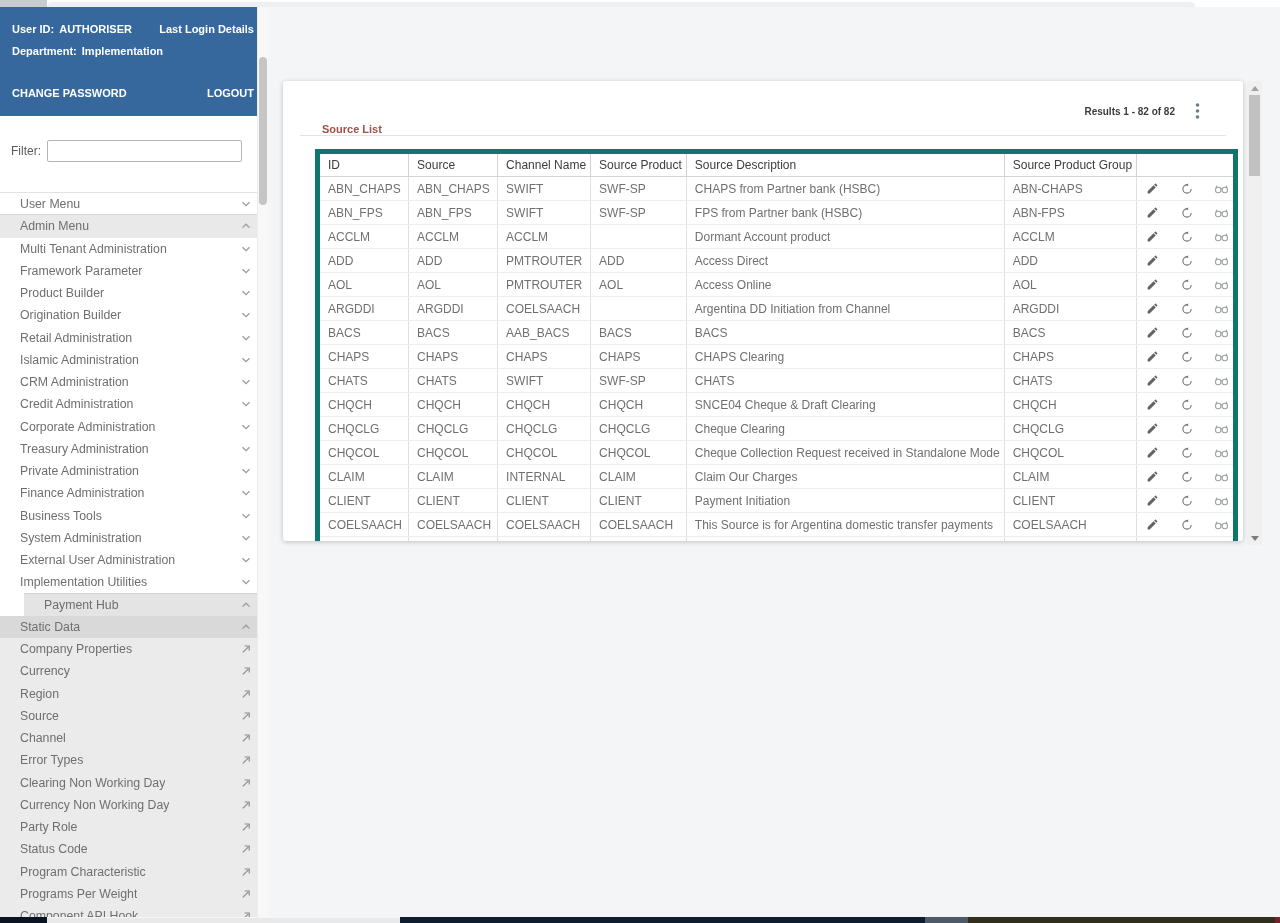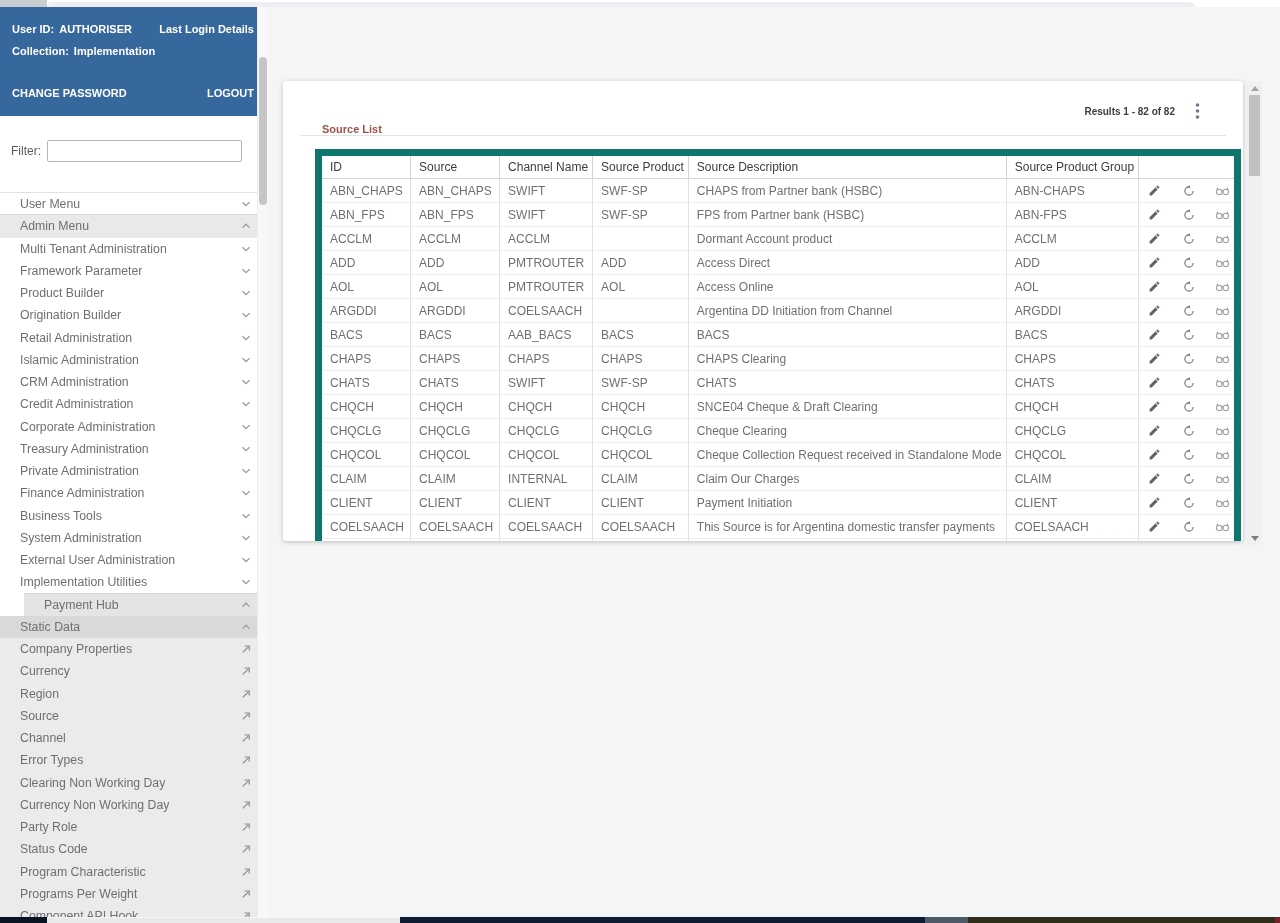--- a/index.html
+++ b/index.html
@@ -45,21 +45,21 @@
   
   .card{position:absolute;left:283px;top:81px;width:960px;height:460px;background:#fff;
         border-radius:3px;box-shadow:0 1px 5px rgba(0,0,0,.22);overflow:hidden;z-index:1;}
   .card-title{position:absolute;left:39px;top:33px;font-size:11px;font-weight:bold;color:#a0524a;}
   .card-head-right{position:absolute;top:22px;right:42px;display:flex;align-items:center;gap:18px;}
   .results-text{font-size:10px;font-weight:bold;color:#3c3c3c;white-space:nowrap;}
   .kebab{width:8px;height:16px;display:flex;align-items:center;justify-content:center;cursor:pointer;}
   .divider{position:absolute;left:17px;right:17px;top:54px;border-top:1px solid #e3e3e3;}
 
   table.src{position:absolute;left:32px;top:68px;border-collapse:collapse;table-layout:fixed;
-            font-size:12px;background:#fff;border:7px solid #0f766e;}
+            font-size:12px;background:#fff;border:5px solid #0f766e;}
   col.c1{width:82px;}col.c2{width:80px;}col.c3{width:80px;}col.c4{width:83px;}
   col.c5{width:288px;}col.c6{width:114px;}col.c7{width:99px;}
   table.src th{height:22px;border:1px solid #d3d3d3;color:#3d3d3d;font-weight:normal;
                text-align:left;padding:0 4px 0 8px;white-space:nowrap;overflow:hidden;}
   table.src td{height:23px;border-left:1px solid #e0e0e0;border-right:1px solid #e0e0e0;
                border-top:1px solid #ededed;border-bottom:1px solid #ededed;
                color:#707070;padding:0 4px 0 8px;white-space:nowrap;overflow:hidden;}
   td.actions-cell{padding:0 14px;}
   .actions-wrap{display:flex;justify-content:space-between;align-items:center;}
   .action-btn{width:15px;height:15px;display:flex;align-items:center;justify-content:center;cursor:pointer;}
@@ -91,21 +91,21 @@
   <div class="strip-tab"></div>
 </div>
 
 <aside class="sidebar">
   <div class="sidebar-header">
     <div class="hdr-row">
       <span class="hdr-pair"><b>User ID:</b><span>AUTHORISER</span></span>
       <span class="hdr-link">Last Login Details</span>
     </div>
     <div class="hdr-row r2">
-      <span class="hdr-pair"><b>Collection:</b><span>Implementation</span></span>
+      <span class="hdr-pair"><b>Department:</b><span>Implementation</span></span>
     </div>
     <div class="hdr-row actions">
       <span class="hdr-link">CHANGE PASSWORD</span>
       <span class="hdr-link">LOGOUT</span>
     </div>
   </div>
 
   <div class="filter-row">
     <label>Filter:</label>
     <input type="text" value="" style="">

